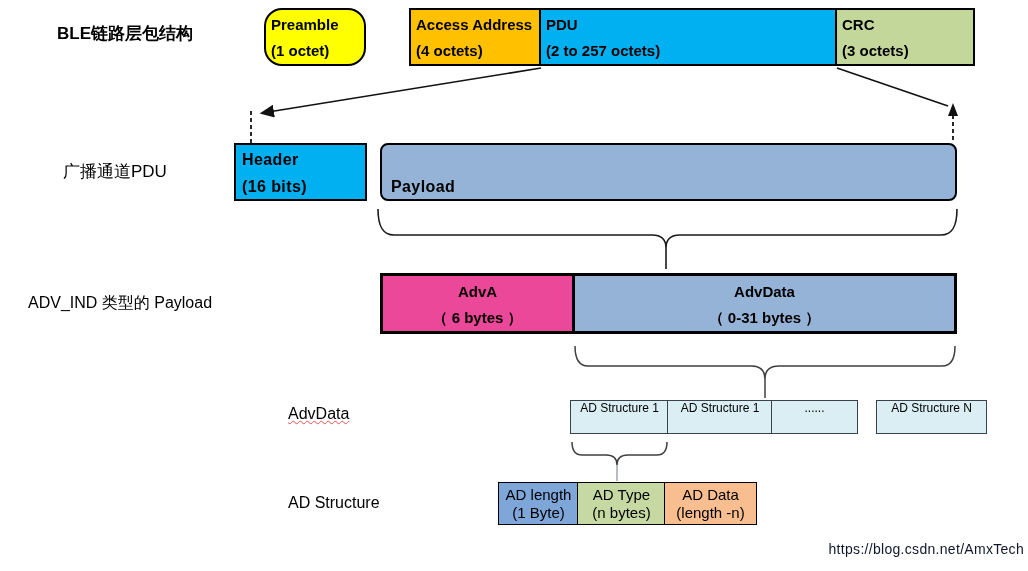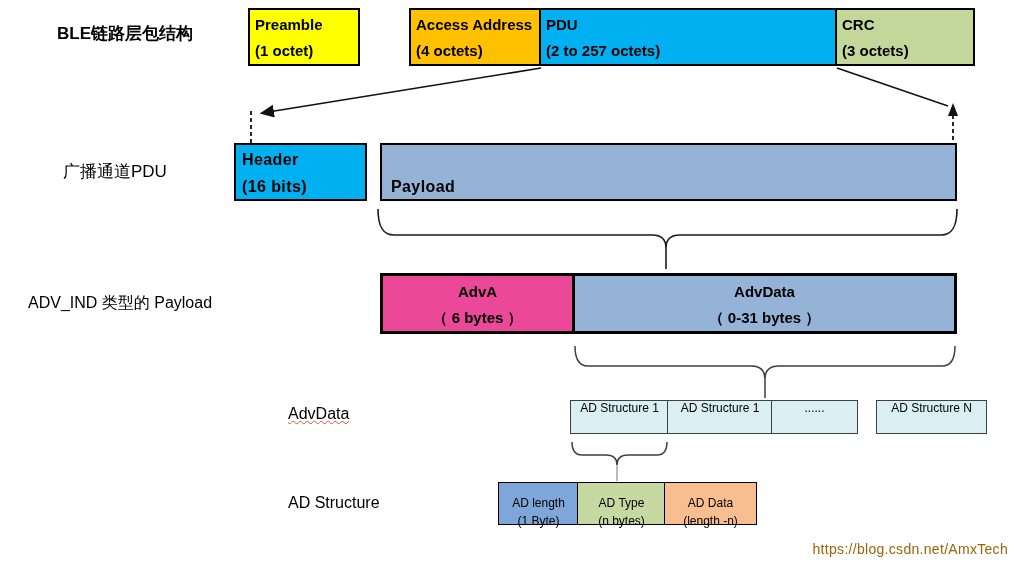--- a/index.html
+++ b/index.html
@@ -12,51 +12,51 @@
   .lbl-row2{left:63px;top:160px;font-size:17px;}
   .lbl-row3{left:28px;top:293px;font-size:16px;}
   .lbl-row4{left:288px;top:405px;font-size:16px;
     text-decoration:underline;text-decoration-style:wavy;text-decoration-color:#e0524f;text-decoration-thickness:1px;}
   .lbl-row5{left:288px;top:494px;font-size:16px;}
   .box{position:absolute;box-sizing:border-box;}
   
   .r1{top:8px;height:58px;border:2px solid #000;font-size:15px;font-weight:bold;
       padding:2px 0 0 5px;line-height:26px;}
   .r1 .t{display:block;white-space:nowrap;}
-  .c-preamble{left:248px;width:112px;background:#ffff00;}
+  .c-preamble{left:264px;width:102px;background:#ffff00;border-radius:18px;}
   .c-access  {left:363px;width:178px;background:#ffc000;margin-left:46px;}
   .c-pdu     {left:539px;width:298px;background:#00b0f0;}
   .c-crc     {left:835px;width:140px;background:#c4d79b;}
   
   .r2{top:143px;height:58px;border:2.5px solid #000;font-size:16px;font-weight:bold;letter-spacing:.4px;}
   .c-header{left:234px;width:133px;background:#00b0f0;padding:1px 0 3px 6px;line-height:27px;}
   .c-header .t{display:block;white-space:nowrap;}
-  .c-payload{left:380px;width:577px;background:#95b3d7;display:flex;align-items:flex-end;padding:0 0 3px 9px;}
+  .c-payload{left:380px;width:577px;background:#95b3d7;display:flex;align-items:flex-end;padding:0 0 3px 9px;border-radius:8px;}
   
   .r3{top:273px;height:61px;border:3px solid #000;font-size:15px;font-weight:bold;
       text-align:center;padding-top:3px;line-height:26px;}
   .r3 .t{display:block;white-space:nowrap;}
   .c-adva   {left:380px;width:195px;background:#ec4899;}
   .c-advdata{left:572px;width:385px;background:#95b3d7;}
   
   .r4{top:400px;height:34px;border:1.5px solid #37424a;background:#daeef3;
       font-size:12px;display:flex;align-items:flex-start;justify-content:center;white-space:nowrap;}
   .c-ads1{left:570px;width:99px;}
   .c-ads2{left:667px;width:106px;}
   .c-ads3{left:771px;width:87px;}
   .c-adsn{left:856px;width:111px;margin-left:20px;}
   
-  .r5{top:482px;height:43px;border:1.5px solid #000;font-size:12px;text-align:center;
-      line-height:18px;padding-top:11px;}
+  .r5{top:482px;height:43px;border:1.5px solid #000;font-size:15px;text-align:center;
+      line-height:18px;padding-top:3px;}
   .r5 .t{display:block;white-space:nowrap;}
   .c-adlen {left:498px;width:81px;background:#7ea6d8;}
   .c-adtype{left:577px;width:89px;background:#c6d9a2;}
   .c-addata{left:664px;width:93px;background:#f9be8f;}
   .overlay{position:absolute;left:0;top:0;width:1028px;height:571px;pointer-events:none;}
-  .watermark{position:absolute;right:20px;top:541px;font-size:14px;color:#a16207;letter-spacing:.3px;}
+  .watermark{position:absolute;right:4px;top:541px;font-size:14px;color:#0f172a;letter-spacing:.3px;}
 </style>
 </head>
 <body>
 
 <div class="stage">
 
   <div class="lbl lbl-row1">BLE链路层包结构</div>
   <div class="lbl lbl-row2">广播通道PDU</div>
   <div class="lbl lbl-row3">ADV_IND 类型的 Payload</div>
   <div class="lbl lbl-row4">AdvData</div>

